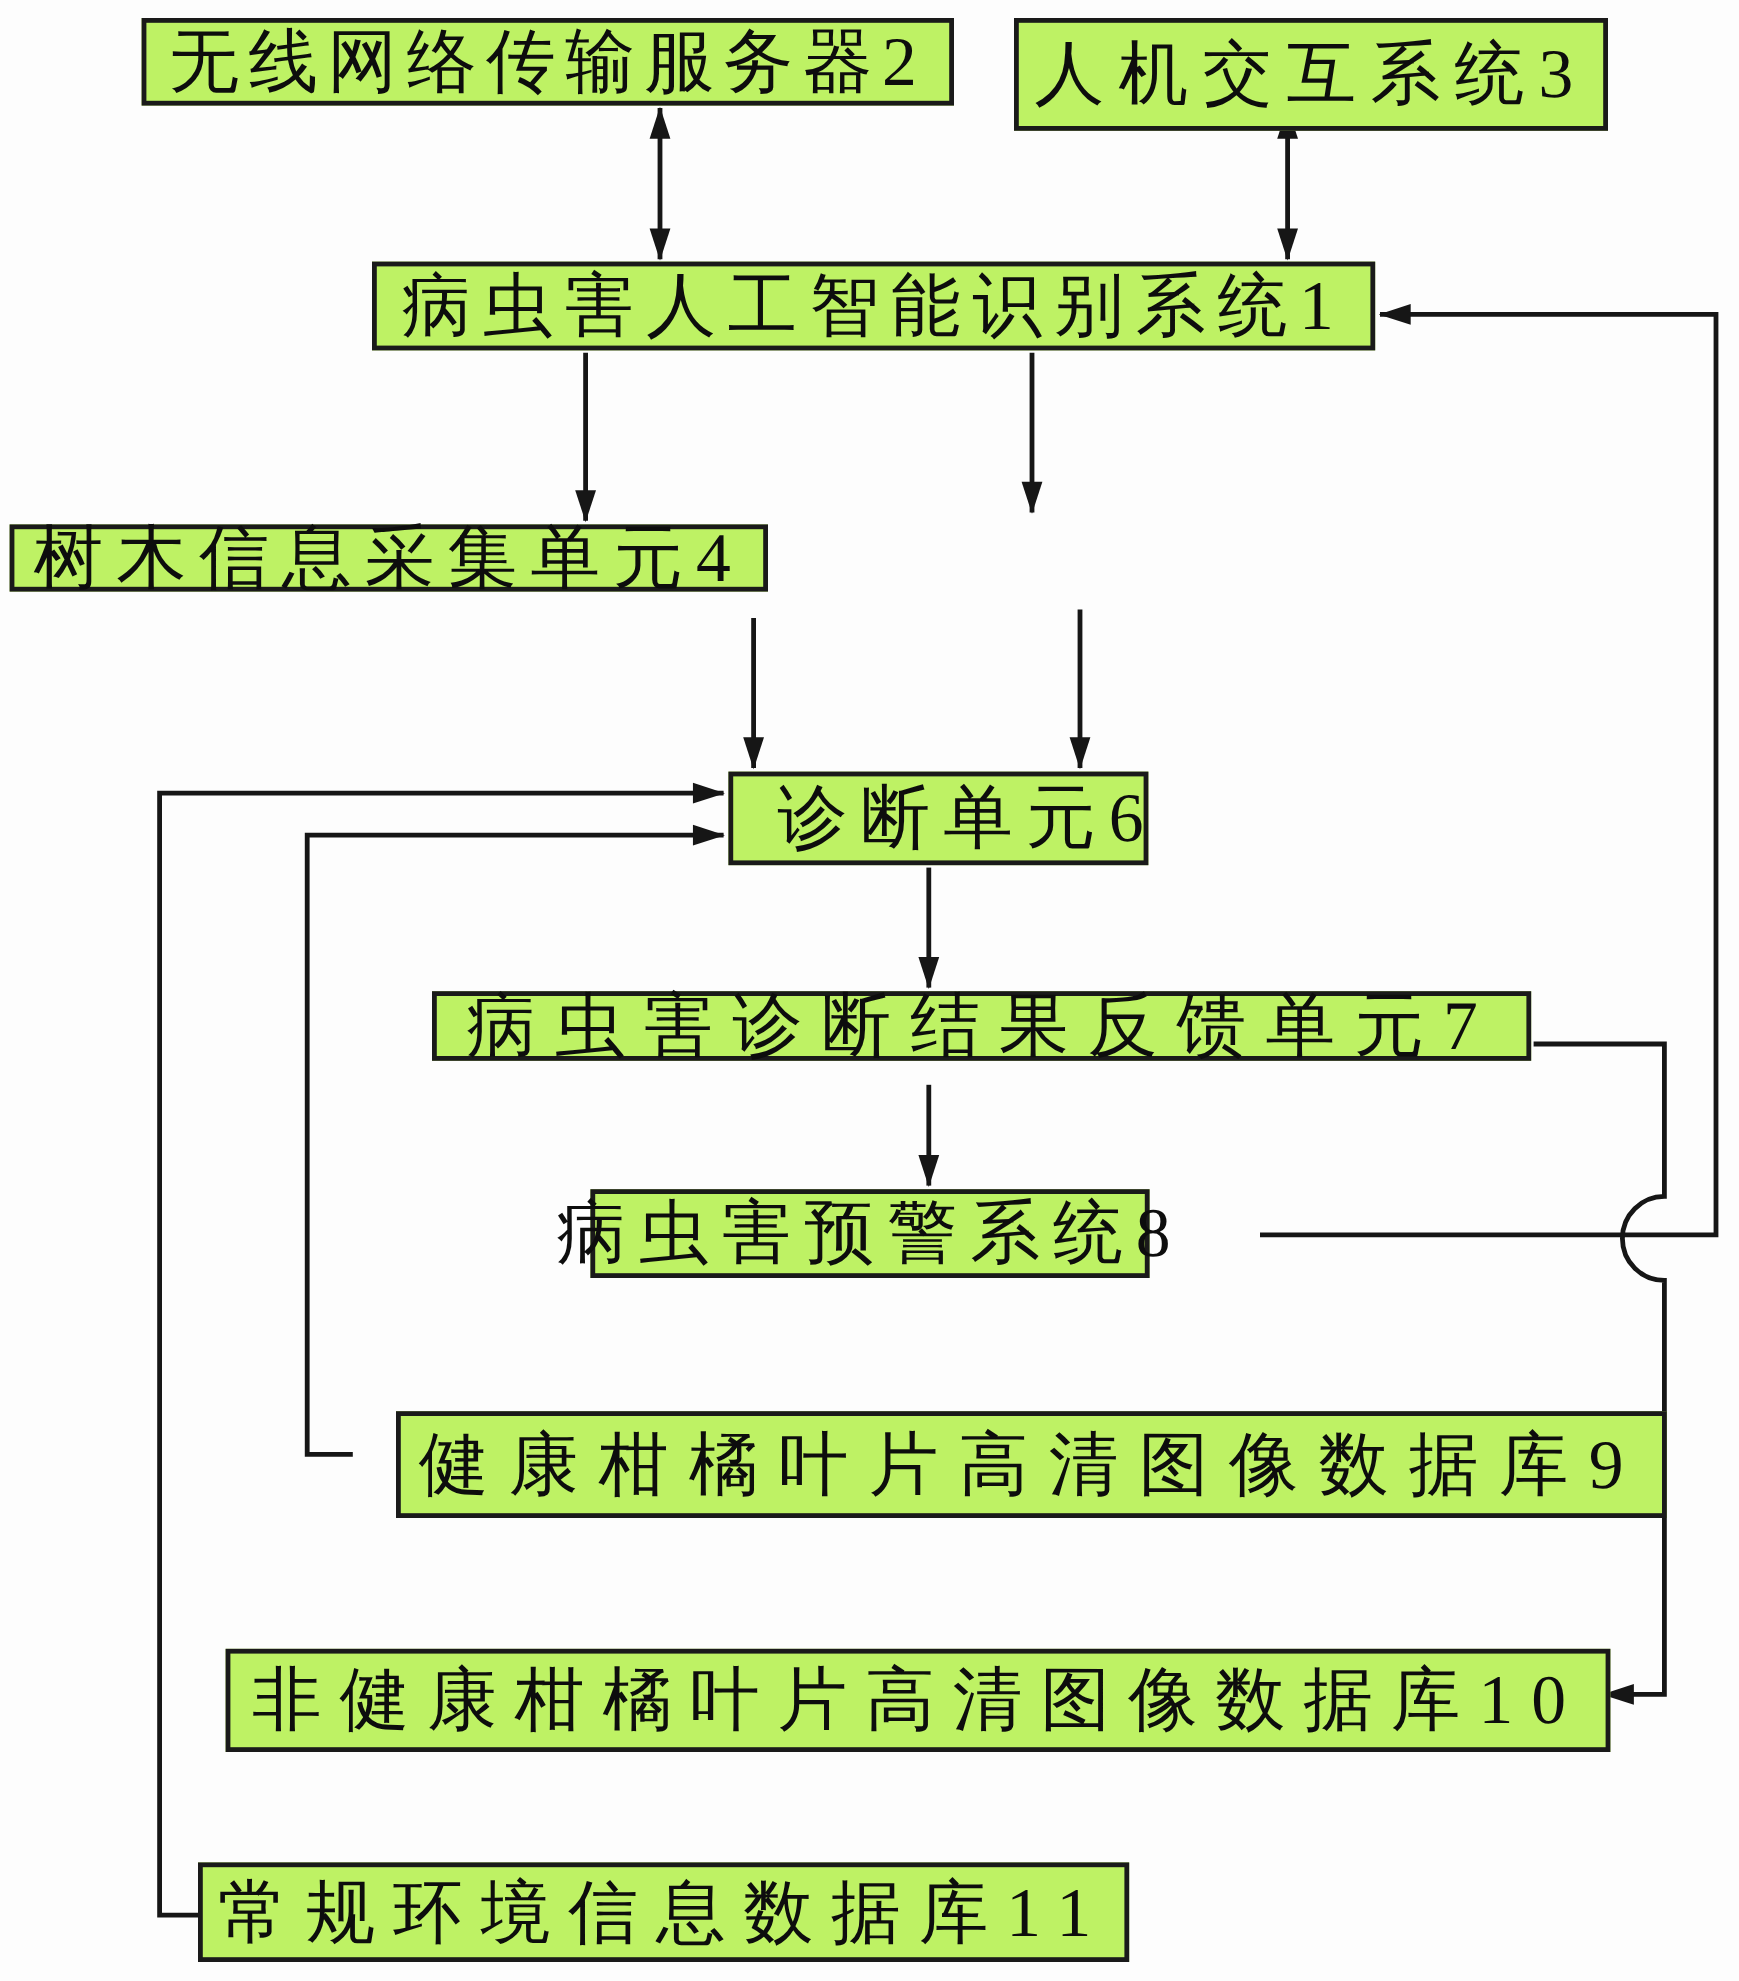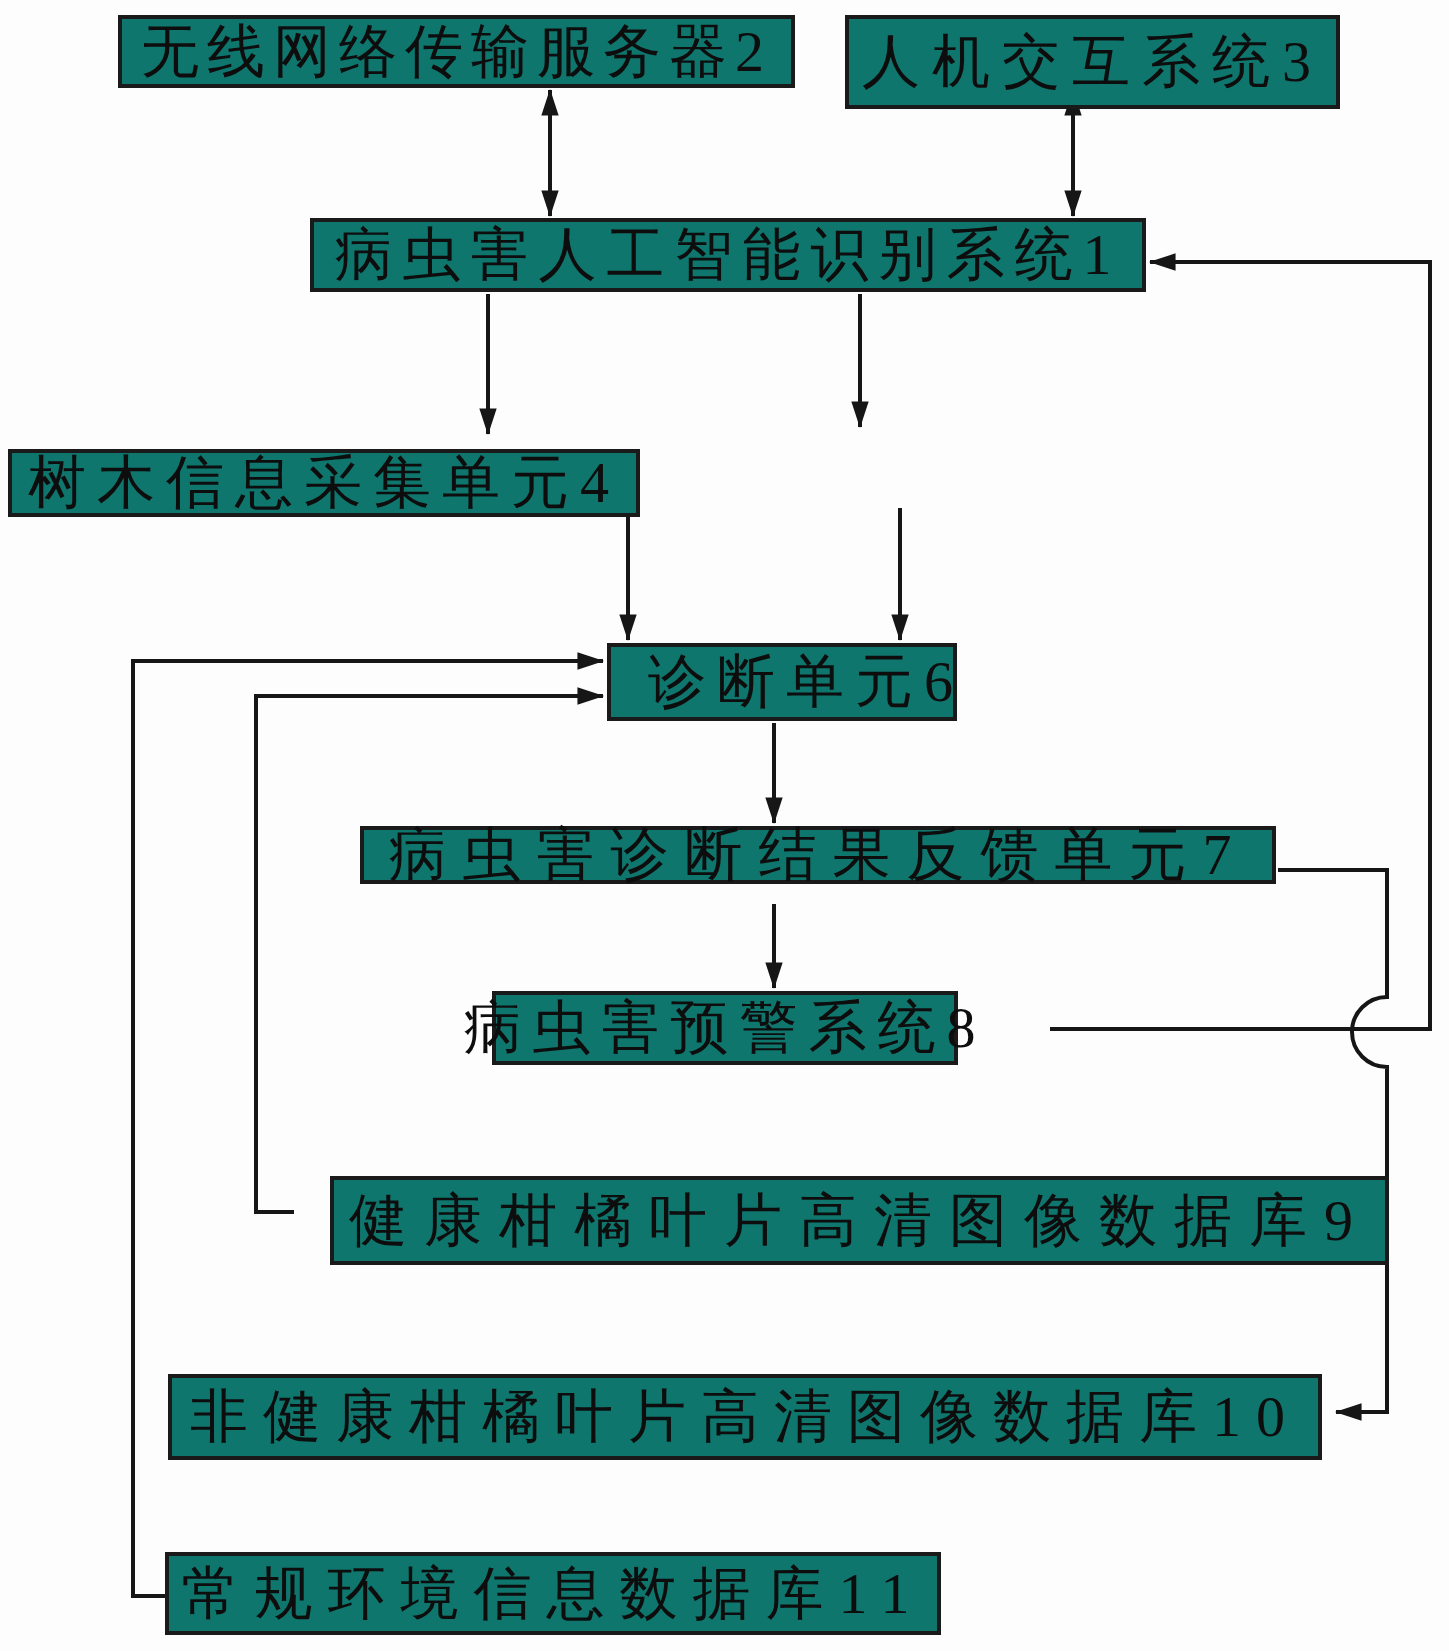--- a/index.html
+++ b/index.html
@@ -16,41 +16,41 @@
   }
   .connectors{
     position:absolute;
     left:0;top:0;
     width:1449px;height:1651px;
     z-index:1;
   }
   .box{
     position:absolute;
     box-sizing:border-box;
-    background:#0f766e;
+    background:#bef264;
     border:4px solid #1a1a1a;
     display:flex;
     align-items:center;
     justify-content:center;
     z-index:2;
     font-size:58px;
     color:#0d0d0d;
     white-space:nowrap;
     line-height:1;
   }
   .b1 {left:310px;  top:218px;  width:836px;  height:74px; letter-spacing:10px;}
   .b2 {left:118px;  top:15px;   width:677px;  height:73px; letter-spacing:8px;}
   .b3 {left:845px;  top:15px;   width:495px;  height:94px; letter-spacing:12px;}
-  .b4 {left:8px;    top:437px;  width:632px;  height:68px; letter-spacing:11px;margin-top:12px;}
+  .b4 {left:8px;    top:437px;  width:632px;  height:56px; letter-spacing:11px;}
   .b5 {left:663px;  top:430px;  width:629px;  height:76px; letter-spacing:11px;}
   .b6 {left:607px;  top:643px;  width:350px;  height:78px; letter-spacing:11px;padding-left:48px;}
   .b7 {left:360px;  top:826px;  width:916px;  height:58px; letter-spacing:16px;align-items:center;}
   .b8 {left:492px;  top:991px;  width:466px;  height:74px; letter-spacing:11px;}
   .b9 {left:294px;  top:1176px; width:1059px; height:89px; letter-spacing:17px;margin-left:36px;}
-  .b10{left:168px;  top:1374px; width:1154px; height:86px; letter-spacing:15px;}
+  .b10{left:188px;  top:1374px; width:1154px; height:86px; letter-spacing:15px;}
   .b11{left:165px;  top:1552px; width:776px;  height:83px; letter-spacing:15px;justify-content:center;}
   .edge{
     stroke:#161616;
     stroke-width:4;
     fill:none;
   }
 </style>
 </head>
 <body>
 

